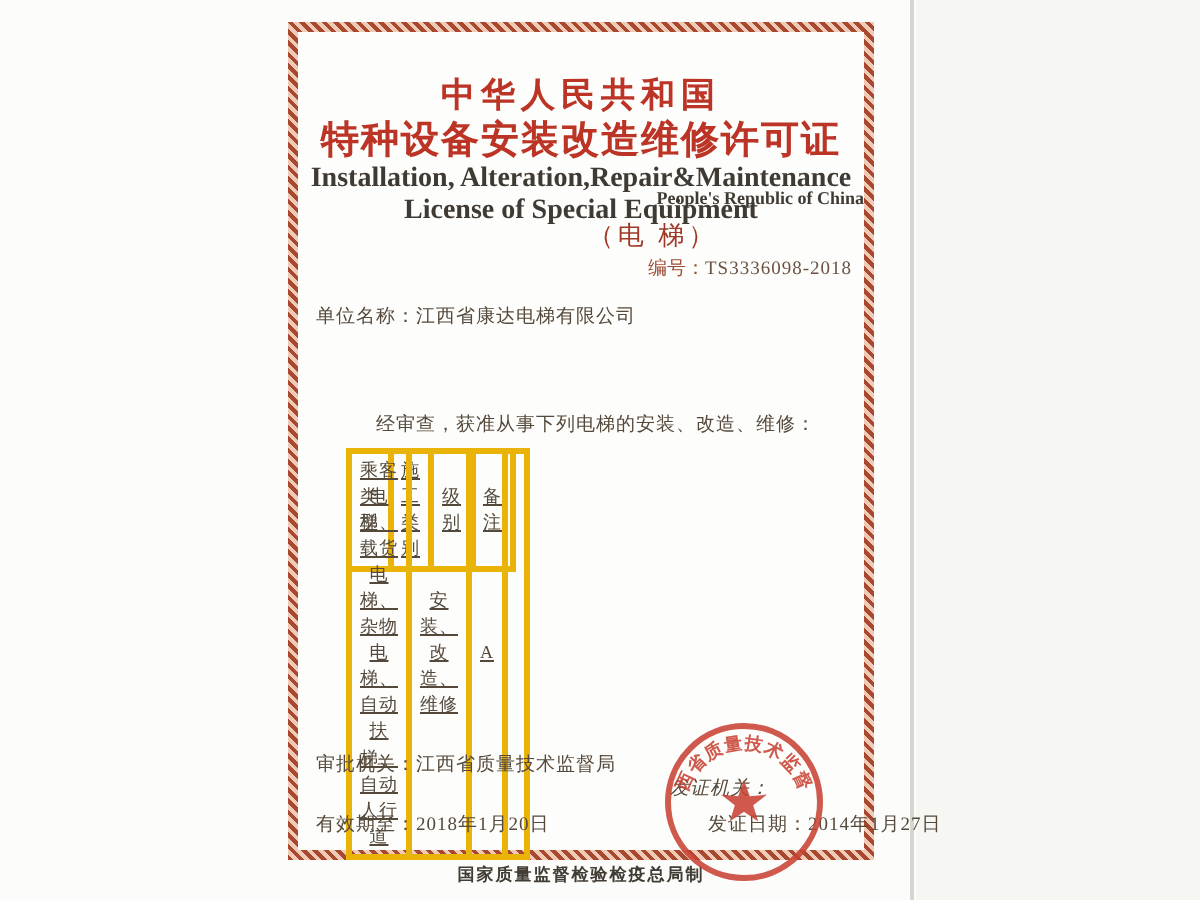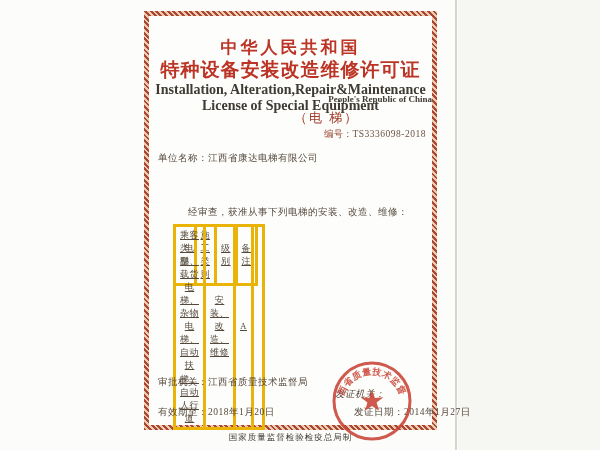--- a/index.html
+++ b/index.html
@@ -62,21 +62,21 @@
   .footer-row .lbl,.footer-row .val{position:static;}
   .fr-approve{top:360px;left:9px;}
   .fr-valid{top:390px;left:9px;}
   .fr-issue-org{top:372px;left:186px;font-style:italic;}
   .fr-issue-date{top:390px;left:169px;margin-left:36px;}
 
   .seal{left:181px;top:343px;width:84px;height:84px;z-index:5;opacity:.88;}
 
   .bottom-note{
     position:absolute;top:432px;left:144px;width:293px;text-align:center;
-    font-size:8.5px;font-weight:normal;color:#413c34;letter-spacing:1px;
+    font-size:8.5px;font-weight:bold;color:#413c34;letter-spacing:1px;
   }
 </style>
 </head>
 <body>
 
 <div class="scan">
   <div class="page-right-area"></div>
   <div class="page-edge-line"></div>
 
   <div class="cert">

